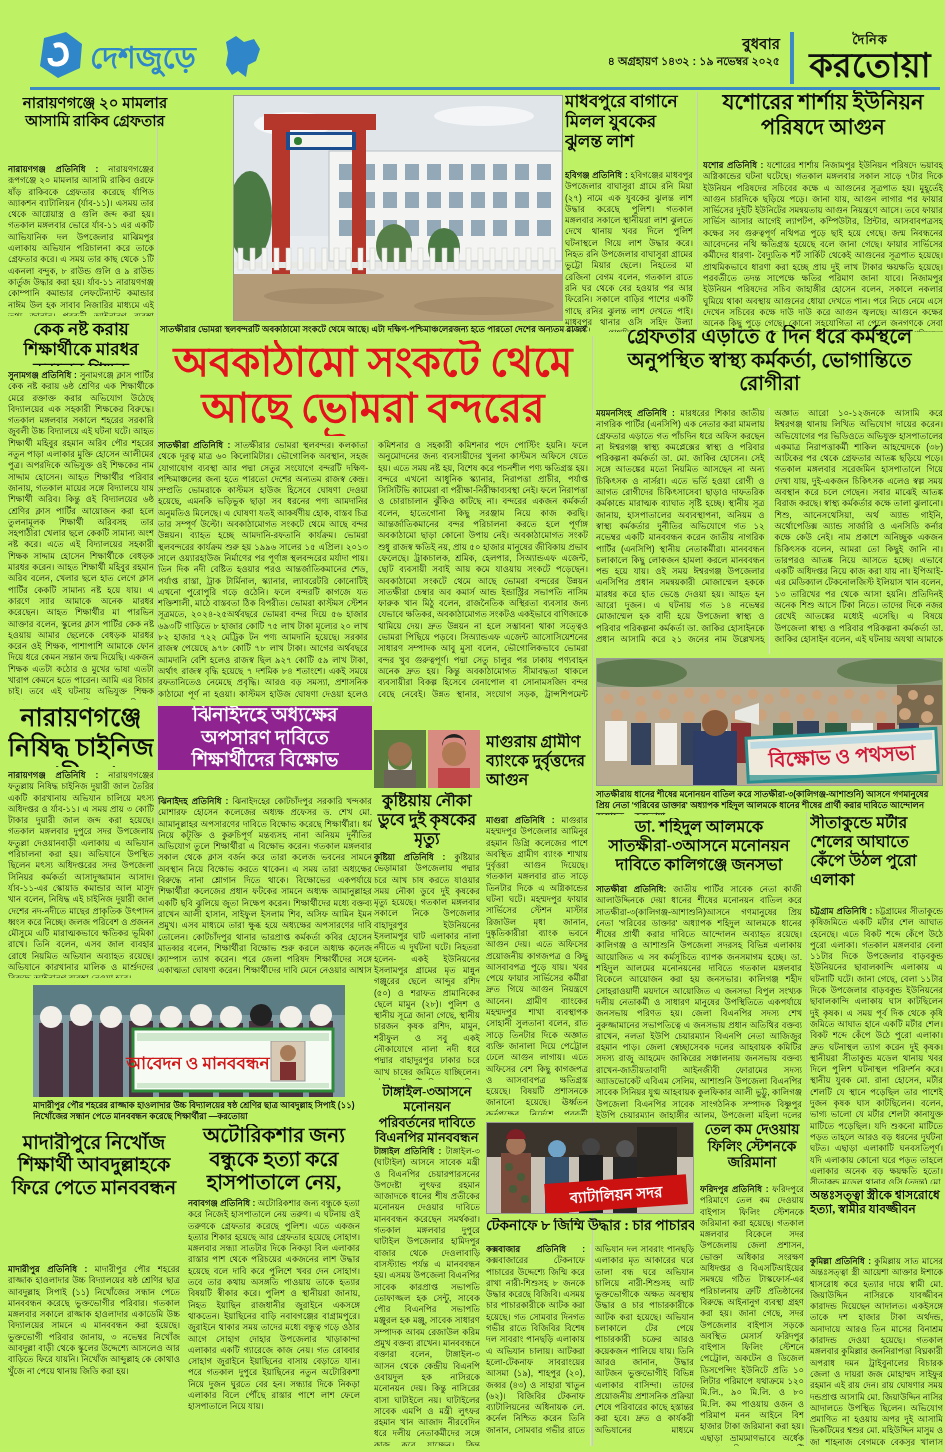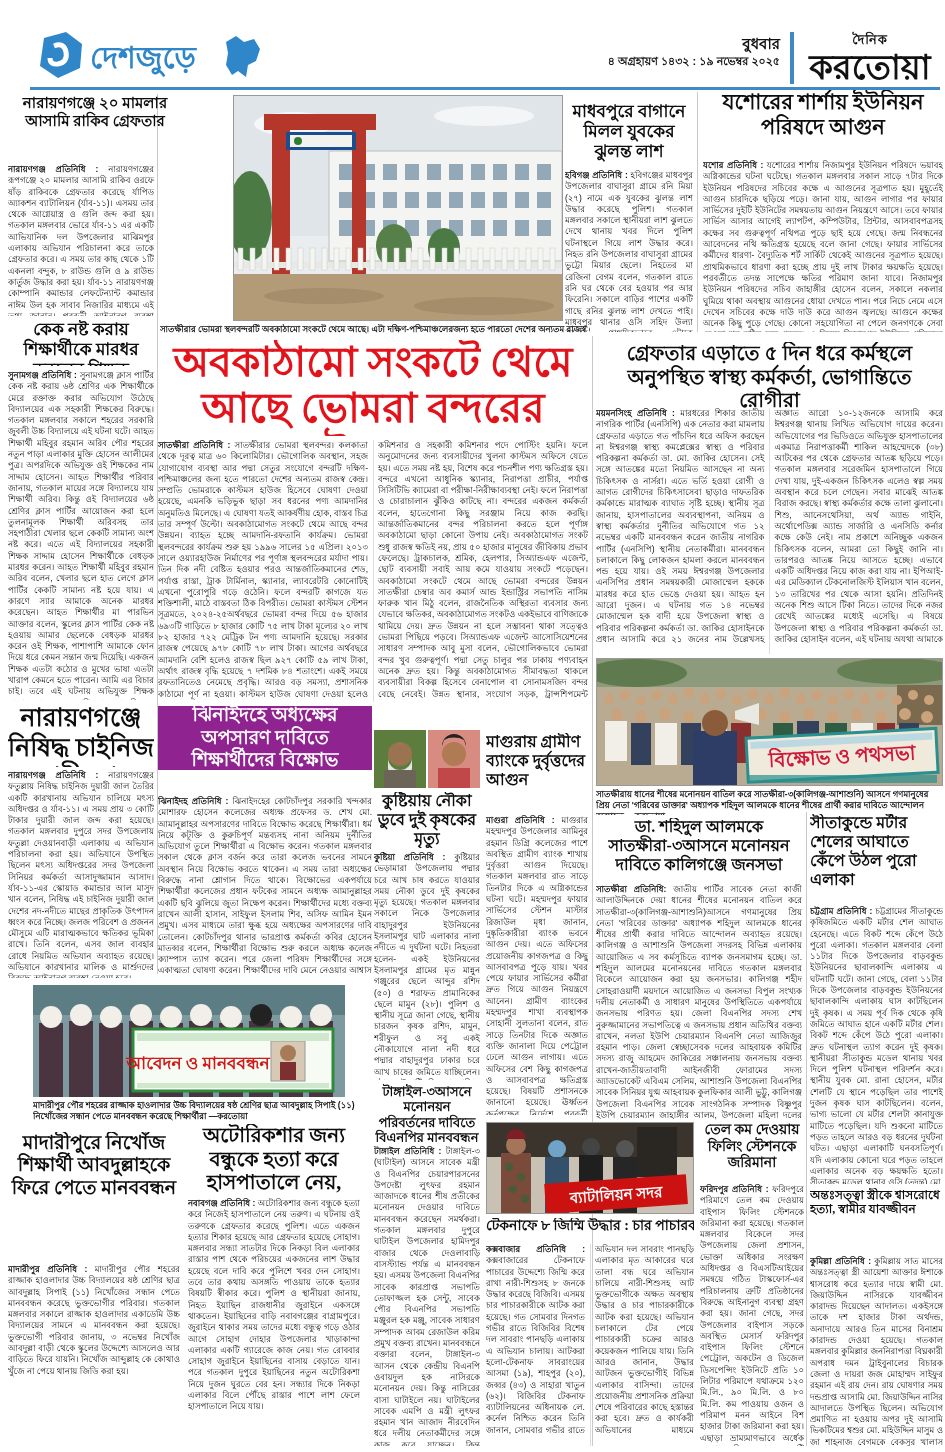--- a/index.html
+++ b/index.html
@@ -1,24 +1,24 @@
 <!DOCTYPE html>
 <html><head>
 <meta charset="utf-8">
 <style>
   html,body{margin:0;padding:0;background:#888;}
-  #page{position:relative;width:945px;height:1452px;background:#ffffff;overflow:hidden;
+  #page{position:relative;width:945px;height:1452px;background:#bef264;overflow:hidden;
         font-family:"Liberation Sans",sans-serif;color:#111;}
   .abs{position:absolute;box-sizing:border-box;}
   
   .mast-date{font-size:15px;font-weight:bold;text-align:right;line-height:1.3;}
   .mast-date .small{font-size:11px;font-weight:bold;}
   .paper-small{font-size:13px;font-weight:bold;text-align:center;letter-spacing:1px;}
   .paper-big{font-size:34px;font-weight:bold;text-align:center;line-height:1.0;
-             font-family:Liberation Serif, serif;}
+             font-family:Liberation Mono, monospace;}
   .blue-rule{background:#3d8ac4;}
   
   .hl{font-family:"Liberation Serif",serif;font-weight:bold;color:#0d0d0d;
       text-align:center;line-height:1.18;overflow:hidden;}
   .hl-main{color:#e3131b;font-size:41px;line-height:1.12;}
   .hl-purple{background:#8f2491;color:#fff;font-size:19px;display:flex;
              align-items:center;justify-content:center;padding:4px 6px;}
   
   .bd{font-size:8.5px;line-height:1.33;text-align:justify;overflow:hidden;
       word-break:break-word;}
@@ -293,33 +293,33 @@
         <text x="129" y="77" font-size="15" font-weight="bold" fill="#ffffff" text-anchor="middle" font-family="Liberation Serif, serif">ব্যাটালিয়ন সদর</text>
       </g>
     </svg>
   </div>
   <div class="abs hl" style="left:486px;top:1218px;width:208px;height:22px;font-size:14px;white-space:nowrap;">টেকনাফে ৮ জিম্মি উদ্ধার : চার পাচারকারী আটক</div>
   <div class="abs bd bd2" style="left:486px;top:1244px;width:208px;height:202px;">
     <b>কক্সবাজার প্রতিনিধি :</b>
     <span>কক্সবাজারের টেকনাফে পাচারের উদ্দেশ্যে জিম্মি করে রাখা নারী-শিশুসহ ৮ জনকে উদ্ধার করেছে বিজিবি। এসময় চার পাচারকারীকে আটক করা হয়েছে। গত সোমবার দিনগত গভীর রাতে বিজিবির বিশেষ দল সাবরাং পানছড়ি এলাকায় এ অভিযান চালায়। আটকরা হলো-টেকনাফ সাবরাংয়ের আসমা (১৯), শাহপুর (২০), জব্বর (৪৩) ও সাহারা খাতুন (৬২)। বিজিবির টেকনাফ ব্যাটালিয়নের অধিনায়ক লে. কর্নেল নিশ্চিত করেন তিনি জানান, সোমবার গভীর রাতে অভিযান দল সাবরাং পানছড়ি এলাকার মৃত আকারের ঘরে তালা বন্ধ ঘরে অভিযান চালিয়ে নারী-শিশুসহ আট ভুক্তভোগীকে অক্ষত অবস্থায় উদ্ধার ও চার পাচারকারীকে আটক করা হয়েছে। অভিযান চলাকালে টের পেয়ে পাচারকারী চক্রের আরও কয়েকজন পালিয়ে যায়। তিনি আরও জানান, উদ্ধার আটজন ভুক্তভোগীই বিভিন্ন এলাকার বাসিন্দা। তাদের প্রয়োজনীয় প্রশাসনিক প্রক্রিয়া শেষে পরিবারের কাছে হস্তান্তর করা হবে। দ্রুত ও কার্যকরী অভিযানের মাধ্যমে মানবপাচারকারী চক্রগুলোর অপতৎপরতা বন্ধসহ দেশের সীমান্ত সুরক্ষা, জননিরাপত্তা এবং আইন শৃঙ্খলা রক্ষায় বিজিবির অভিযান অব্যাহত থাকবে।</span>
   </div>
 
-  <div class="abs hl" style="left:565px;top:102px;width:128px;height:76px;font-size:17px;text-align:center;">মাধবপুরে বাগানে মিলল যুবকের ঝুলন্ত লাশ</div>
+  <div class="abs hl" style="left:565px;top:92px;width:128px;height:76px;font-size:17px;text-align:left;">মাধবপুরে বাগানে মিলল যুবকের ঝুলন্ত লাশ</div>
   <div class="abs bd" style="left:565px;top:170px;width:128px;height:162px;">
     <b>হবিগঞ্জ প্রতিনিধি :</b>
     <span>হবিগঞ্জের মাধবপুর উপজেলার বাঘাসুরা গ্রামে রনি মিয়া (২৭) নামে এক যুবকের ঝুলন্ত লাশ উদ্ধার করেছে পুলিশ। গতকাল মঙ্গলবার সকালে স্থানীয়রা লাশ ঝুলতে দেখে থানায় খবর দিলে পুলিশ ঘটনাস্থলে গিয়ে লাশ উদ্ধার করে। নিহত রনি উপজেলার বাঘাসুরা গ্রামের ভুট্টো মিয়ার ছেলে। নিহতের মা রেজিনা বেগম বলেন, গতকাল রাতে রনি ঘর থেকে বের হওয়ার পর আর ফিরেনি। সকালে বাড়ির পাশের একটি গাছে রনির ঝুলন্ত লাশ দেখতে পাই। মাধবপুর থানার ওসি সহিদ উল্যা জানান, প্রাথমিকভাবে এটাকে আত্মহত্যা বলেই মনে হচ্ছে। তবে বিষয়টি গুরুত্বসহকারে দেখা হচ্ছে। লাশ উদ্ধার করে ময়নাতদন্তের জন্য হবিগঞ্জ সদর হাসপাতালের মর্গে পাঠানো হয়েছে। রিপোর্ট পেলে মৃত্যুর সঠিক কারণ জানা যাবে।</span>
   </div>
 
   <div class="abs hl" style="left:703px;top:90px;width:240px;height:66px;font-size:21px;">যশোরের শার্শায় ইউনিয়ন পরিষদে আগুন</div>
   <div class="abs bd" style="left:703px;top:160px;width:240px;height:172px;">
     <b>যশোর প্রতিনিধি :</b>
     <span>যশোরের শার্শায় নিজামপুর ইউনিয়ন পরিষদে ভয়াবহ অগ্নিকান্ডের ঘটনা ঘটেছে। গতকাল মঙ্গলবার সকাল সাড়ে ৭টার দিকে ইউনিয়ন পরিষদের সচিবের কক্ষে এ আগুনের সূত্রপাত হয়। মুহূর্তেই আগুন চারদিকে ছড়িয়ে পড়ে। জানা যায়, আগুন লাগার পর ফায়ার সার্ভিসের দুইটি ইউনিটের সমন্বয়তায় আগুন নিয়ন্ত্রণে আসে। তবে ফায়ার সার্ভিস আসার আগেই ল্যাপটপ, কম্পিউটার, প্রিন্টার, আসবাবপত্রসহ কক্ষের সব গুরুত্বপূর্ণ নথিপত্র পুড়ে ছাই হয়ে গেছে। জন্ম নিবন্ধনের আবেদনের নথি ক্ষতিগ্রস্ত হয়েছে বলে জানা গেছে। ফায়ার সার্ভিসের কর্মীদের ধারণা- বৈদ্যুতিক শর্ট সার্কিট থেকেই আগুনের সূত্রপাত হয়েছে। প্রাথমিকভাবে ধারণা করা হচ্ছে প্রায় দুই লাখ টাকার ক্ষয়ক্ষতি হয়েছে। পরবর্তীতে তদন্ত সাপেক্ষে ক্ষতির পরিমাণ জানা যাবে। নিজামপুর ইউনিয়ন পরিষদের সচিব জাহাঙ্গীর হোসেন বলেন, সকালে নকলার ঘুমিয়ে থাকা অবস্থায় আগুনের ধোয়া দেখতে পান। পরে নিচে নেমে এসে দেখেন সচিবের কক্ষে দাউ দাউ করে আগুন জ্বলছে। আগুনে কক্ষের অনেক কিছু পুড়ে গেছে। কোনো সহযোগিতা না পেলে জনগণকে সেবা নেওয়া খুব কঠিন হয়ে পড়বে। এ বিষয়ে নিজামপুর ইউনিয়ন পরিষদের চেয়ারম্যান সেলিম রেজা বিপুল বলেন, ইউনিয়ন পরিষদের সচিবের কক্ষে থাকা অনেক প্রয়োজনীয় কাগজপত্র পুড়ে গেছে। বিষয়টি উপজেলা প্রশাসনকে জানানো হয়েছে। শার্শা থানার ভারপ্রাপ্ত কর্মকর্তা আবুল আলীম বলেন, ফায়ার সার্ভিসের তথ্য মতে এটি বৈদ্যুতিক শর্ট সার্কিটের কারণে ঘটেছে বলে ধারণা করা হচ্ছে। তারপরও তদন্ত সাপেক্ষে প্রয়োজনীয় ব্যবস্থা নেওয়া হবে।</span>
   </div>
 
-  <div class="abs hl" style="left:596px;top:342px;width:347px;height:66px;font-size:20px;">গ্রেফতার এড়াতে ৫ দিন ধরে কর্মস্থলে অনুপস্থিত স্বাস্থ্য কর্মকর্তা, ভোগান্তিতে রোগীরা</div>
+  <div class="abs hl" style="left:596px;top:325px;width:347px;height:66px;font-size:20px;">গ্রেফতার এড়াতে ৫ দিন ধরে কর্মস্থলে অনুপস্থিত স্বাস্থ্য কর্মকর্তা, ভোগান্তিতে রোগীরা</div>
   <div class="abs bd bd2" style="left:596px;top:408px;width:347px;height:246px;">
     <b>ময়মনসিংহ প্রতিনিধি :</b>
     <span>মারধরের শিকার জাতীয় নাগরিক পার্টির (এনসিপি) এক নেতার করা মামলায় গ্রেফতার এড়াতে গত পাঁচদিন ধরে অফিস করছেন না ঈশ্বরগঞ্জ স্বাস্থ্য কমপ্লেক্সের স্বাস্থ্য ও পরিবার পরিকল্পনা কর্মকর্তা ডা. মো. জাকির হোসেন। সেই সঙ্গে আতঙ্কের মতো নিয়মিত আসছেন না অন্য চিকিৎসক ও নার্সরা। এতে ভর্তি হওয়া রোগী ও আগত রোগীদের চিকিৎসাসেবা ছাড়াও দাফতরিক কর্মকান্ডে মারাত্মক ব্যাঘাত সৃষ্টি হচ্ছে। স্থানীয় সূত্র জানায়, হাসপাতালের অব্যবস্থাপনা, অনিয়ম ও স্বাস্থ্য কর্মকর্তার দুর্নীতির অভিযোগে গত ১২ নভেম্বর একটি মানববন্ধন করেন জাতীয় নাগরিক পার্টির (এনসিপি) স্থানীয় নেতাকর্মীরা। মানববন্ধন চলাকালে কিছু লোকজন হামলা করলে মানববন্ধন পন্ড হয়ে যায়। ওই সময় ঈশ্বরগঞ্জ উপজেলার এনসিপির প্রধান সমন্বয়কারী মোজাম্মেল হককে মারধর করে হাত ভেঙে দেওয়া হয়। আহত হন আরো দুজন। এ ঘটনায় গত ১৪ নভেম্বর মোজাম্মেল হক বাদী হয়ে উপজেলা স্বাস্থ্য ও পরিবার পরিকল্পনা কর্মকর্তা ডা. জাকির হোসাইনকে প্রধান আসামি করে ২১ জনের নাম উল্লেখসহ অজ্ঞাত আরো ১০-১২জনকে আসামি করে ঈশ্বরগঞ্জ থানায় লিখিত অভিযোগ দায়ের করেন। অভিযোগের পর ভিডিওতে অভিযুক্ত হাসপাতালের একমাত্র নিরাপত্তাকর্মী শাকিল আহম্মেদকে (৩৮) আটকের পর থেকে গ্রেফতার আতঙ্ক ছড়িয়ে পড়ে। গতকাল মঙ্গলবার সরেজমিন হাসপাতালে গিয়ে দেখা যায়, দুই-একজন চিকিৎসক এলেও স্বল্প সময় অবস্থান করে চলে গেছেন। সবার মাঝেই আতঙ্ক বিরাজ করছে। স্বাস্থ্য কর্মকর্তার কক্ষে তালা ঝুলানো। শিশু, আনেসথেসিয়া, অর্থ অ্যান্ড গাইনি, অর্থোপেডিক্স অ্যান্ড সার্জারি ও এনসিডি কর্নার কক্ষে কেউ নেই। নাম প্রকাশে অনিচ্ছুক একজন চিকিৎসক বলেন, আমরা তো কিছুই জানি না। তারপরও আতঙ্ক নিয়ে আসতে হচ্ছে। এভাবে একটি অধিদপ্তর নিয়ে কাজ করা যায় না। ইপিআই-এর মেডিক্যাল টেকনোলজিস্ট ইলিয়াস খান বলেন, ১৩ তারিখের পর থেকে আসা হয়নি। প্রতিদিনই অনেক শিশু আসে টিকা নিতে। তাদের দিকে নজর রেখেই আতঙ্কের মধ্যেই এসেছি। এ বিষয়ে উপজেলা স্বাস্থ্য ও পরিবার পরিকল্পনা কর্মকর্তা ডা. জাকির হোসাইন বলেন, এই ঘটনায় অযথা আমাকে অভিযুক্ত করা হয়েছে। থানায় লিখিত অভিযোগ নেওয়ার পর একজনকে গ্রেফতার করে নিয়ে যায় পুলিশ। তাই মামলাহামলার ভয়ে নিজেকে আড়াল করে রেখেছি। এ বিষয়ে ঈশ্বরগঞ্জ থানার ভারপ্রাপ্ত কর্মকর্তা (ওসি) মো. ওবায়দুর রহমান বলেন, ঘটনার ভিডিও ও বিভিন্ন তথ্য যাচাই করা হচ্ছে। আতঙ্কিত হওয়ার কিছু নেই। ঘটনার সঙ্গে জড়িত নয় এমন কাউকে আটক করা হবে না। এ বিষয়টি স্বাস্থ্য কর্মকর্তাকে আশ্বস্ত করার পরও তিনি অফিস করছেন না জানতে চাইলে ময়মনসিংহ সিভিল সার্জন ডা. ফয়সল আহমেদ বলেন, বর্তমান পরিস্থিতির ওপর নির্ভর করে ঊর্ধ্বতন কর্তৃপক্ষের নির্দেশে উপজেলা স্বাস্থ্য ও পরিবার পরিকল্পনা কর্মকর্তাকে জেলায় এসে অফিস করতে নির্দেশ দেওয়া হয়েছে। অন্যান্য কার্যক্রম ঠিকমতো চলছে। কোনো ধরনের সমস্যা হচ্ছে না।</span>
   </div>
 
   <div class="abs" style="left:596px;top:658px;width:347px;height:128px;border:1px solid #999;">
     <svg class="photo" width="345" height="126" viewBox="0 0 345 126">
       <rect width="345" height="126" fill="#b9ab91"></rect>
       <rect width="345" height="28" fill="#8d9a7c"></rect>
       <ellipse cx="40" cy="14" rx="50" ry="14" fill="#5f7a4e"></ellipse>

